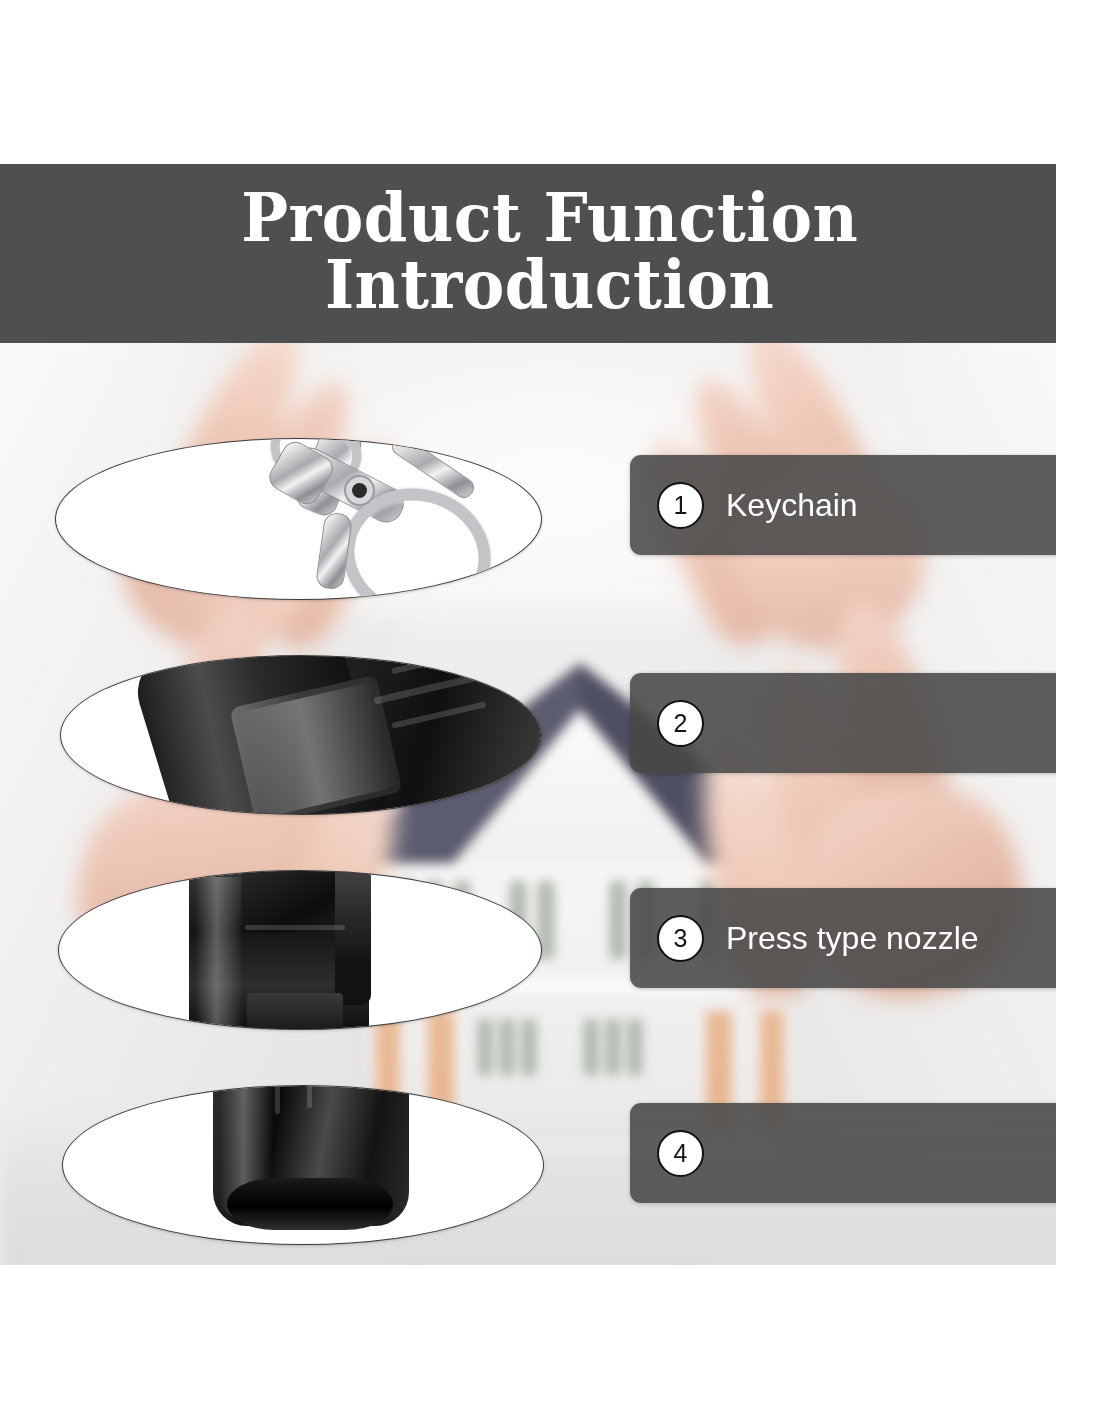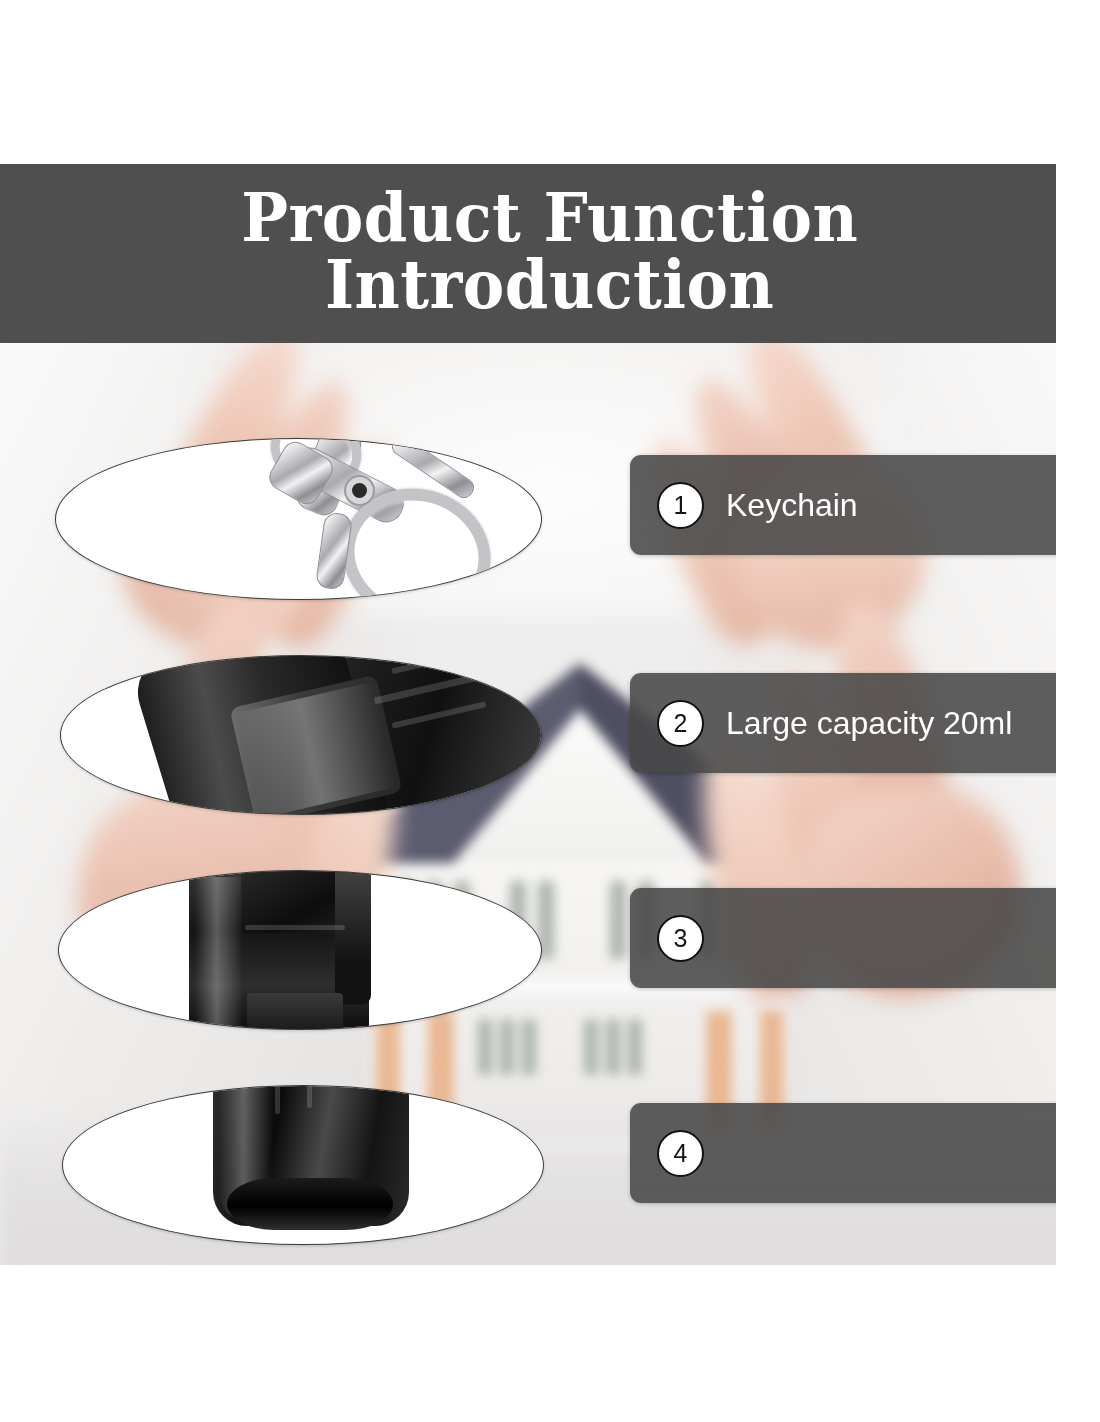--- a/index.html
+++ b/index.html
@@ -221,25 +221,25 @@
       </div>
     </div>
 
     <div class="label-bar" style="top:112px;">
       <div class="badge">1</div>
       <div class="label-text">Keychain</div>
     </div>
 
     <div class="label-bar" style="top:330px;">
       <div class="badge">2</div>
-      <div class="label-text">Large capacity 20ml</div>
     </div>
 
     <div class="label-bar" style="top:545px;">
       <div class="badge">3</div>
+      <div class="label-text">Press type nozzle</div>
     </div>
 
     <div class="label-bar" style="top:760px;">
       <div class="badge">4</div>
     </div>
 
   </div>
 
   <div class="footer-white"></div>
 

